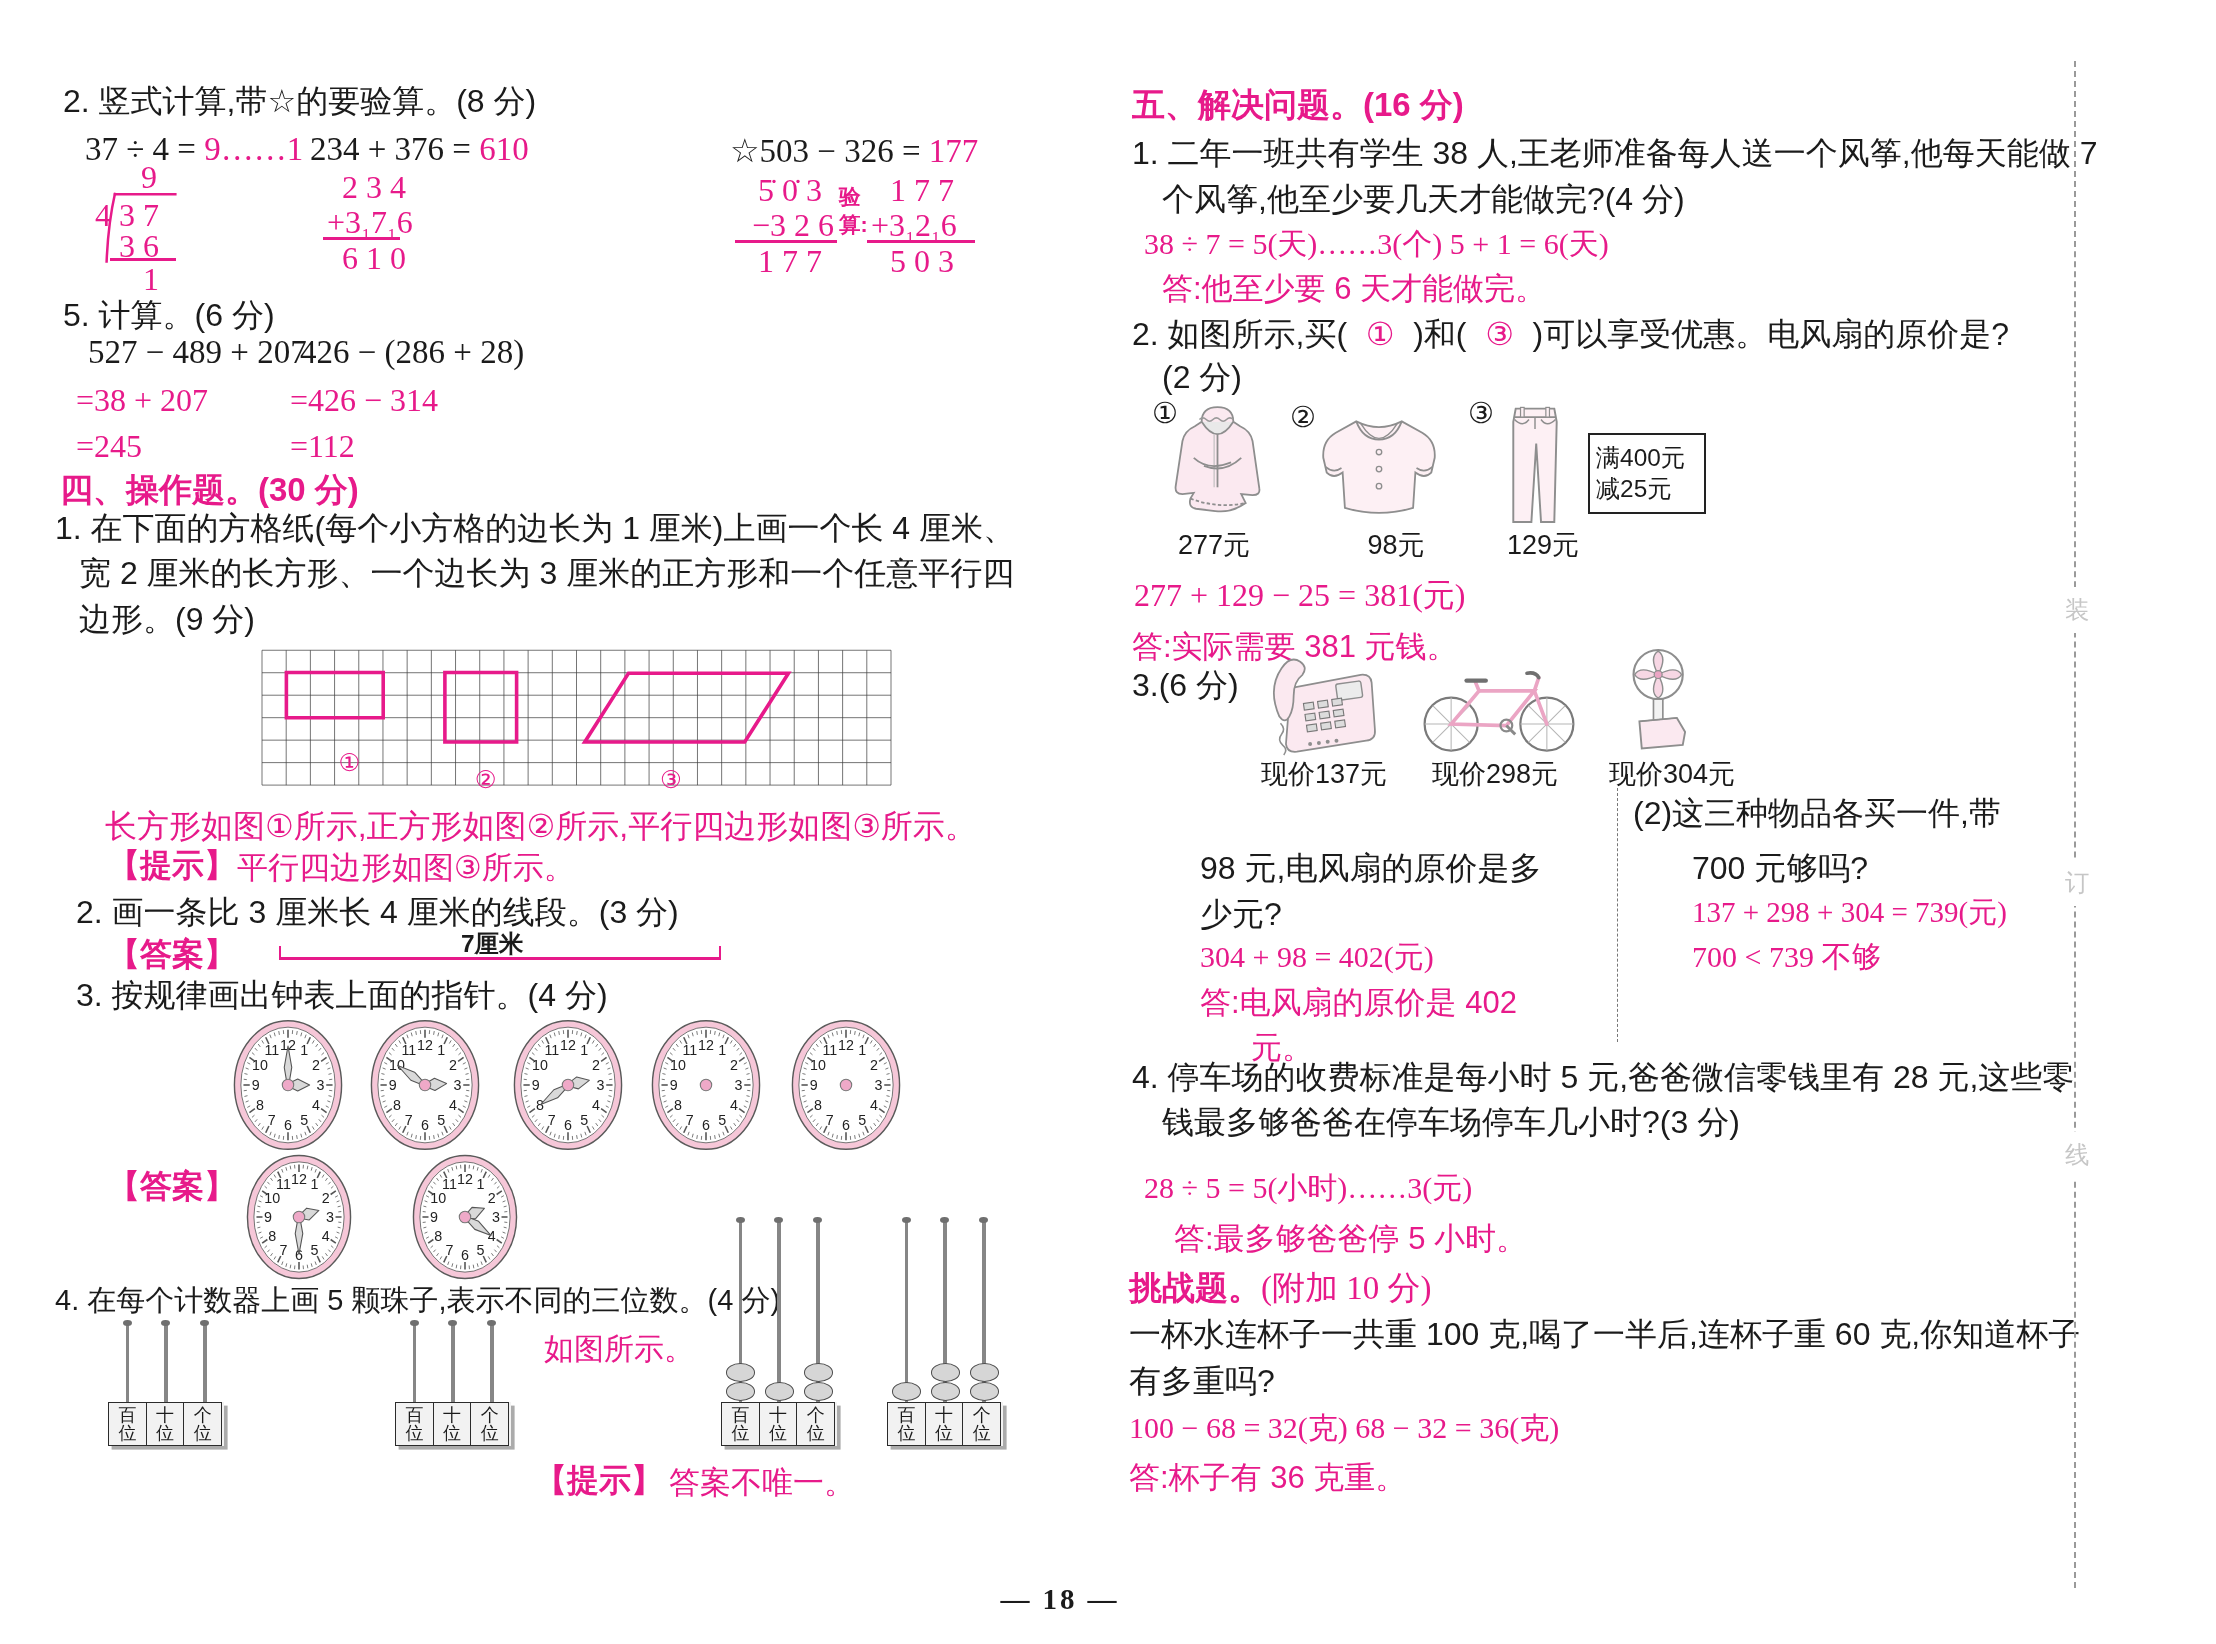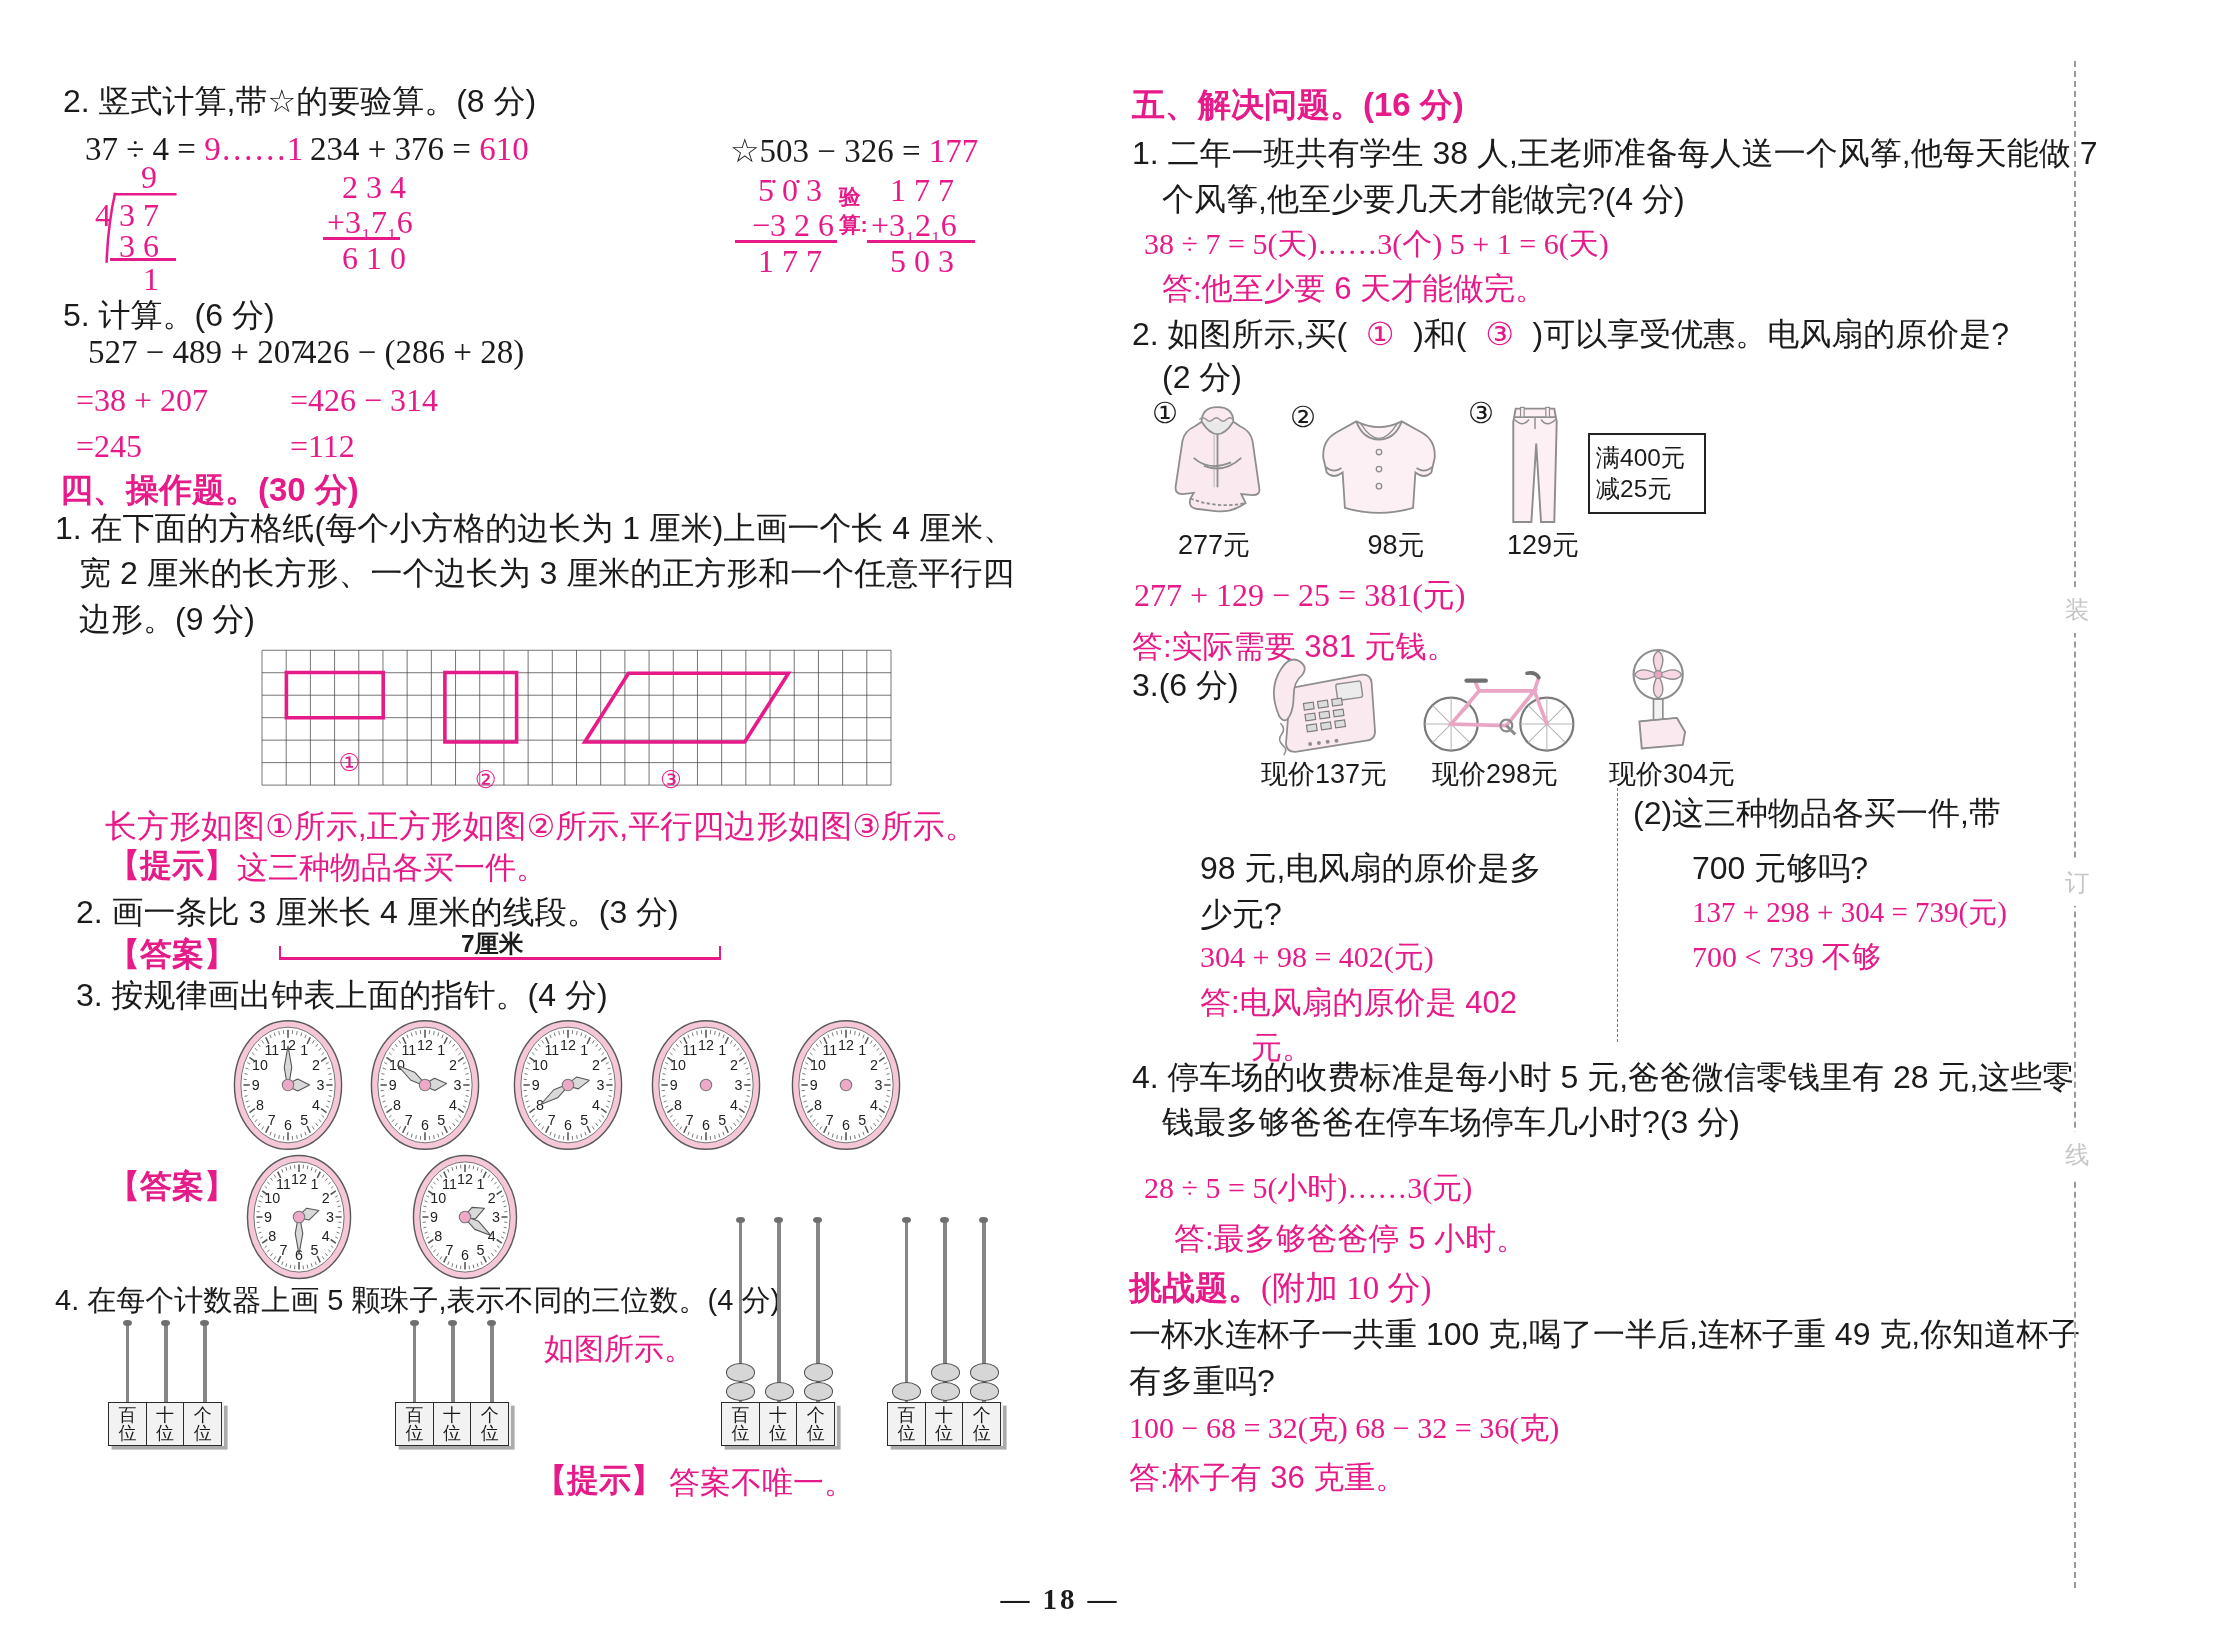--- a/index.html
+++ b/index.html
@@ -134,21 +134,21 @@
         <polygon points="34,31 169,31 169,94 34,94" fill="none" stroke="#e71a8a" stroke-width="5"></polygon>
         <polygon points="255,31 355,31 355,128 255,128" fill="none" stroke="#e71a8a" stroke-width="5"></polygon>
         <polygon points="511,32 734,32 673,128 450,128" fill="none" stroke="#e71a8a" stroke-width="5"></polygon>
         <text x="122" y="168" text-anchor="middle" font-size="34" fill="#e71a8a">①</text>
         <text x="312" y="192" text-anchor="middle" font-size="34" fill="#e71a8a">②</text>
         <text x="570" y="192" text-anchor="middle" font-size="34" fill="#e71a8a">③</text>
       </svg></div>
 
   <div class="t pink" style="left:105px;top:805px;font-size:32px;">长方形如图①所示,正方形如图②所示,平行四边形如图③所示。</div>
   <div class="t pink b" style="left:108px;top:844px;font-size:32px;">【提示】</div>
-  <div class="t pink" style="left:237px;top:847px;font-size:31px;">这三种物品各买一件。</div>
+  <div class="t pink" style="left:237px;top:847px;font-size:31px;">平行四边形如图③所示。</div>
 
   <div class="t" style="left:76px;top:891px;font-size:32px;">2. 画一条比 3 厘米长 4 厘米的线段。(3 分)</div>
   <div class="t pink b" style="left:108px;top:933px;font-size:32px;">【答案】</div>
   <div class="t b" style="left:461px;top:928px;font-size:24.4px;">7厘米</div>
   <div class="hline" style="left:279px;top:957px;width:442px;height:2.9px;"></div>
   <div class="vtick" style="left:279px;top:946px;"></div>
   <div class="vtick" style="left:719px;top:946px;"></div>
 
   <div class="t" style="left:76px;top:974px;font-size:32px;">3. 按规律画出钟表上面的指针。(4 分)</div>
 
@@ -961,21 +961,21 @@
   <div class="t serif pink" style="left:1692px;top:937px;font-size:30px;">700 &lt; 739   不够</div>
 
   <div class="t" style="left:1132px;top:1056px;font-size:32px;">4. 停车场的收费标准是每小时 5 元,爸爸微信零钱里有 28 元,这些零</div>
   <div class="t" style="left:1162px;top:1101px;font-size:32px;">钱最多够爸爸在停车场停车几小时?(3 分)</div>
   <div class="t serif pink" style="left:1144px;top:1168px;font-size:30px;">28 ÷ 5 = 5(小时)……3(元)</div>
   <div class="t pink" style="left:1174px;top:1218px;font-size:31px;">答:最多够爸爸停 5 小时。</div>
 
   <div class="t" style="left:1129px;top:1266px;font-size:33px;">
     <span class="pink b">挑战题。</span><span class="pink serif">(附加 10 分)</span>
   </div>
-  <div class="t" style="left:1129px;top:1313px;font-size:32px;">一杯水连杯子一共重 100 克,喝了一半后,连杯子重 49 克,你知道杯子</div>
+  <div class="t" style="left:1129px;top:1313px;font-size:32px;">一杯水连杯子一共重 100 克,喝了一半后,连杯子重 60 克,你知道杯子</div>
   <div class="t" style="left:1129px;top:1360px;font-size:32px;">有多重吗?</div>
   <div class="t serif pink" style="left:1129px;top:1408px;font-size:30px;">100 − 68 = 32(克)   68 − 32 = 36(克)</div>
   <div class="t pink" style="left:1129px;top:1457px;font-size:31px;">答:杯子有 36 克重。</div>
 
   <div class="dash-v" style="left:2074px;top:61px;height:1527px;"></div>
   <div class="bindchar" style="top:587px;">装</div>
   <div class="bindchar" style="top:860px;">订</div>
   <div class="bindchar" style="top:1132px;">线</div>
 
   <div class="t serif b ctr" style="left:1060px;top:1583px;font-size:29px;letter-spacing:2.9px;">— 18 —</div>

